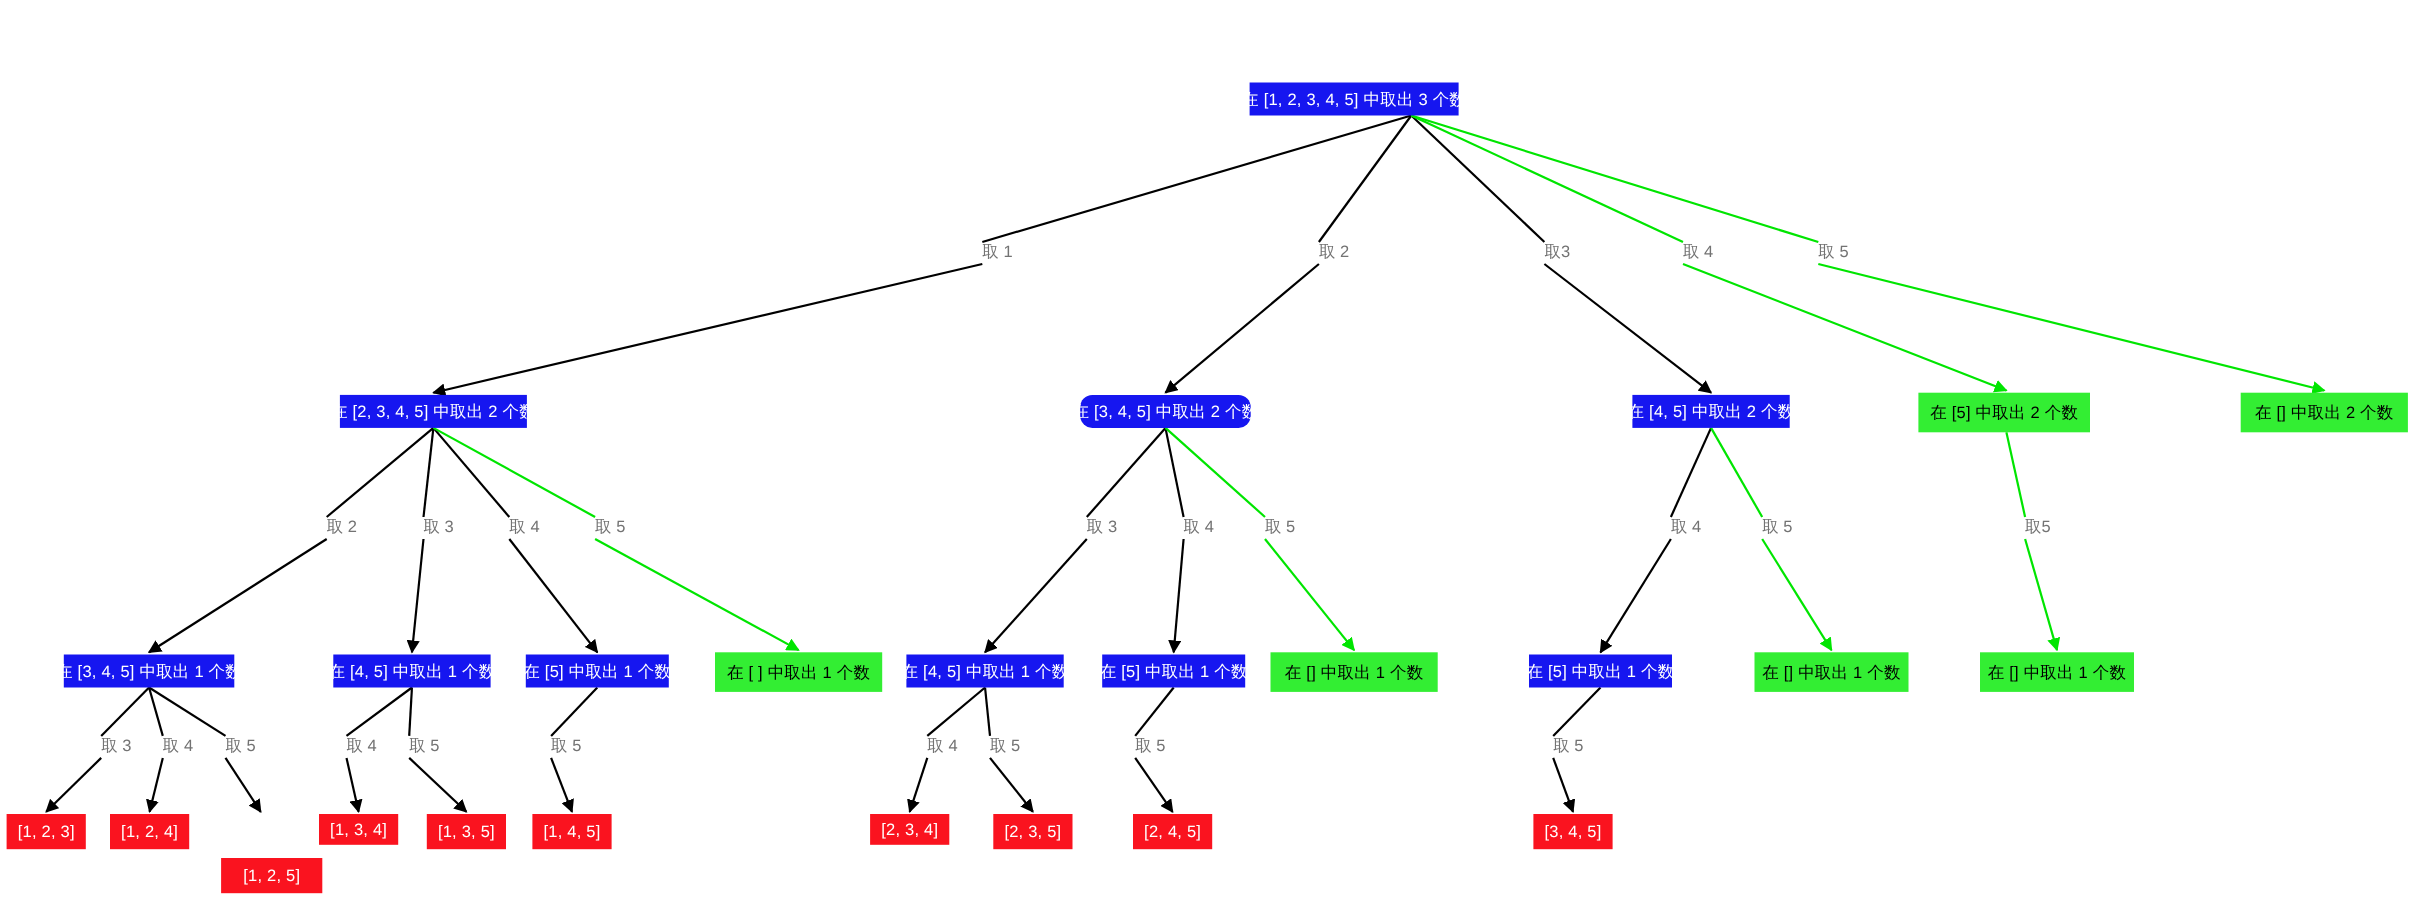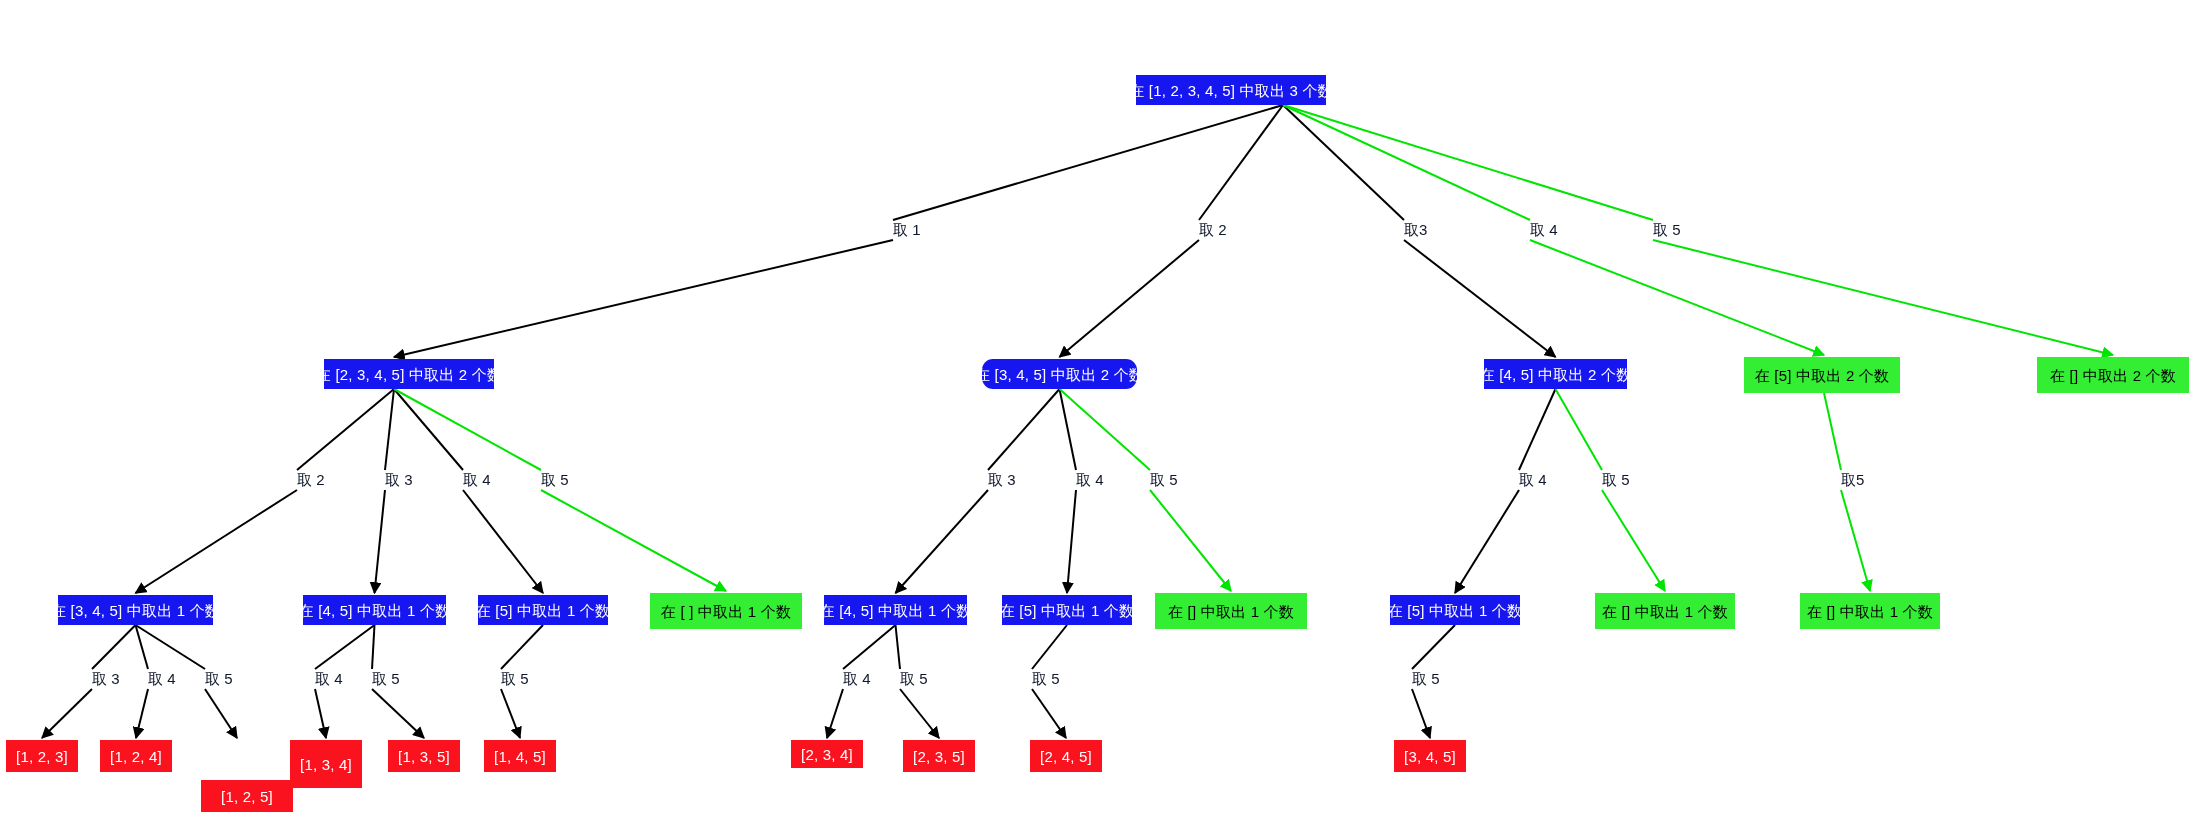--- a/index.html
+++ b/index.html
@@ -15,21 +15,21 @@
     white-space:nowrap;
     letter-spacing:0.2px;
     z-index:3;
   }
   .node.blue{background:#1616f0;color:#ffffff;}
   .node.green{background:#33ee33;color:#000000;}
   .node.red{background:#fa131f;color:#ffffff;}
   .edge-label{
     position:absolute;
     font-size:15px;
-    color:#0f172a;
+    color:#737373;
     white-space:nowrap;
     z-index:4;
     line-height:1;
   }
 </style>
 </head>
 <body>
 
 <div id="canvas">
   <svg id="edges" viewBox="0 0 2196 838" xmlns="http://www.w3.org/2000/svg">
@@ -90,39 +90,39 @@
         <line x1="900" y1="689" x2="939" y2="738" stroke="#000000" stroke-width="2" marker-end="url(#arrow-black)"></line>
         <line x1="1067" y1="625" x2="1032" y2="669" stroke="#000000" stroke-width="2"></line>
         <line x1="1032" y1="689" x2="1066" y2="738" stroke="#000000" stroke-width="2" marker-end="url(#arrow-black)"></line>
         <line x1="1455" y1="625" x2="1412" y2="669" stroke="#000000" stroke-width="2"></line>
         <line x1="1412" y1="689" x2="1430" y2="738" stroke="#000000" stroke-width="2" marker-end="url(#arrow-black)"></line>
       </g>
   </svg>
 
   <div id="node-layer">
       <div class="node blue" style="left: 1136px; top: 75px; width: 190px; height: 30px;">在 [1, 2, 3, 4, 5] 中取出 3 个数</div>
-      <div class="node blue" style="left: 324px; top: 359px; width: 170px; height: 30px;">在 [2, 3, 4, 5] 中取出 2 个数</div>
+      <div class="node blue" style="left: 309px; top: 359px; width: 170px; height: 30px;">在 [2, 3, 4, 5] 中取出 2 个数</div>
       <div class="node blue" style="left: 982px; top: 359px; width: 155px; height: 30px; border-radius: 11px;">在 [3, 4, 5] 中取出 2 个数</div>
       <div class="node blue" style="left: 1484px; top: 359px; width: 143px; height: 30px;">在 [4, 5] 中取出 2 个数</div>
       <div class="node green" style="left: 1744px; top: 357px; width: 156px; height: 36px;">在 [5] 中取出 2 个数</div>
       <div class="node green" style="left: 2037px; top: 357px; width: 152px; height: 36px;">在 [] 中取出 2 个数</div>
       <div class="node blue" style="left: 58px; top: 595px; width: 155px; height: 30px;">在 [3, 4, 5] 中取出 1 个数</div>
       <div class="node blue" style="left: 303px; top: 595px; width: 143px; height: 30px;">在 [4, 5] 中取出 1 个数</div>
       <div class="node blue" style="left: 478px; top: 595px; width: 130px; height: 30px;">在 [5] 中取出 1 个数</div>
       <div class="node green" style="left: 650px; top: 593px; width: 152px; height: 36px;">在 [ ] 中取出 1 个数</div>
       <div class="node blue" style="left: 824px; top: 595px; width: 143px; height: 30px;">在 [4, 5] 中取出 1 个数</div>
       <div class="node blue" style="left: 1002px; top: 595px; width: 130px; height: 30px;">在 [5] 中取出 1 个数</div>
       <div class="node green" style="left: 1155px; top: 593px; width: 152px; height: 36px;">在 [] 中取出 1 个数</div>
       <div class="node blue" style="left: 1390px; top: 595px; width: 130px; height: 30px;">在 [5] 中取出 1 个数</div>
       <div class="node green" style="left: 1595px; top: 593px; width: 140px; height: 36px;">在 [] 中取出 1 个数</div>
       <div class="node green" style="left: 1800px; top: 593px; width: 140px; height: 36px;">在 [] 中取出 1 个数</div>
       <div class="node red" style="left: 6px; top: 740px; width: 72px; height: 32px;">[1, 2, 3]</div>
       <div class="node red" style="left: 100px; top: 740px; width: 72px; height: 32px;">[1, 2, 4]</div>
       <div class="node red" style="left: 201px; top: 740px; width: 92px; height: 32px; margin-top: 40px;">[1, 2, 5]</div>
-      <div class="node red" style="left: 290px; top: 740px; width: 72px; height: 48px;">[1, 3, 4]</div>
+      <div class="node red" style="left: 290px; top: 740px; width: 72px; height: 28px;">[1, 3, 4]</div>
       <div class="node red" style="left: 388px; top: 740px; width: 72px; height: 32px;">[1, 3, 5]</div>
       <div class="node red" style="left: 484px; top: 740px; width: 72px; height: 32px;">[1, 4, 5]</div>
       <div class="node red" style="left: 791px; top: 740px; width: 72px; height: 28px;">[2, 3, 4]</div>
       <div class="node red" style="left: 903px; top: 740px; width: 72px; height: 32px;">[2, 3, 5]</div>
       <div class="node red" style="left: 1030px; top: 740px; width: 72px; height: 32px;">[2, 4, 5]</div>
       <div class="node red" style="left: 1394px; top: 740px; width: 72px; height: 32px;">[3, 4, 5]</div>
     </div>
   <div id="label-layer">
       <div class="edge-label" style="left: 893px; top: 222px;">取 1</div>
       <div class="edge-label" style="left: 1199px; top: 222px;">取 2</div>

